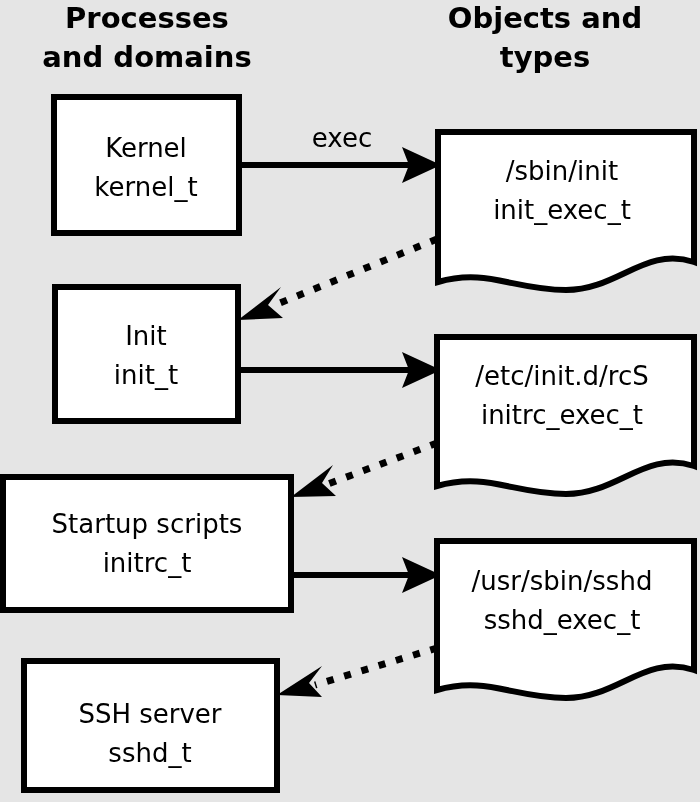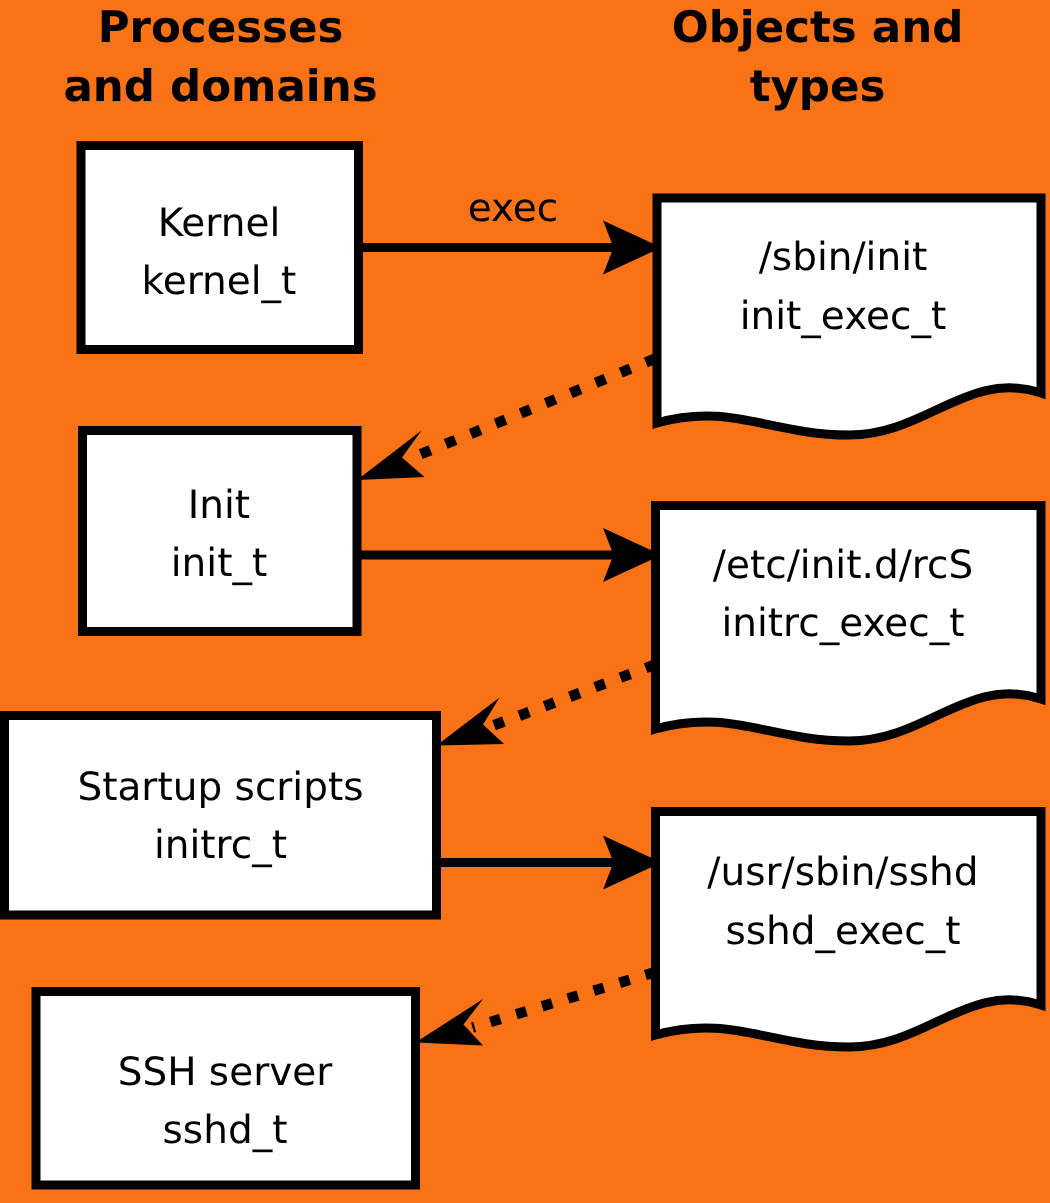--- a/index.html
+++ b/index.html
@@ -10,21 +10,21 @@
   body {
     width: 700px;
     height: 802px;
     overflow: hidden;
     font-family: "DejaVu Sans", sans-serif;
   }
   #diagram-root {
     position: relative;
     width: 700px;
     height: 802px;
-    background: #f97316;
+    background: #e5e5e5;
   }
   svg.canvas {
     position: absolute;
     top: 0;
     left: 0;
     width: 700px;
     height: 802px;
   }
   .col-header {
     font-family: "DejaVu Sans", sans-serif;

